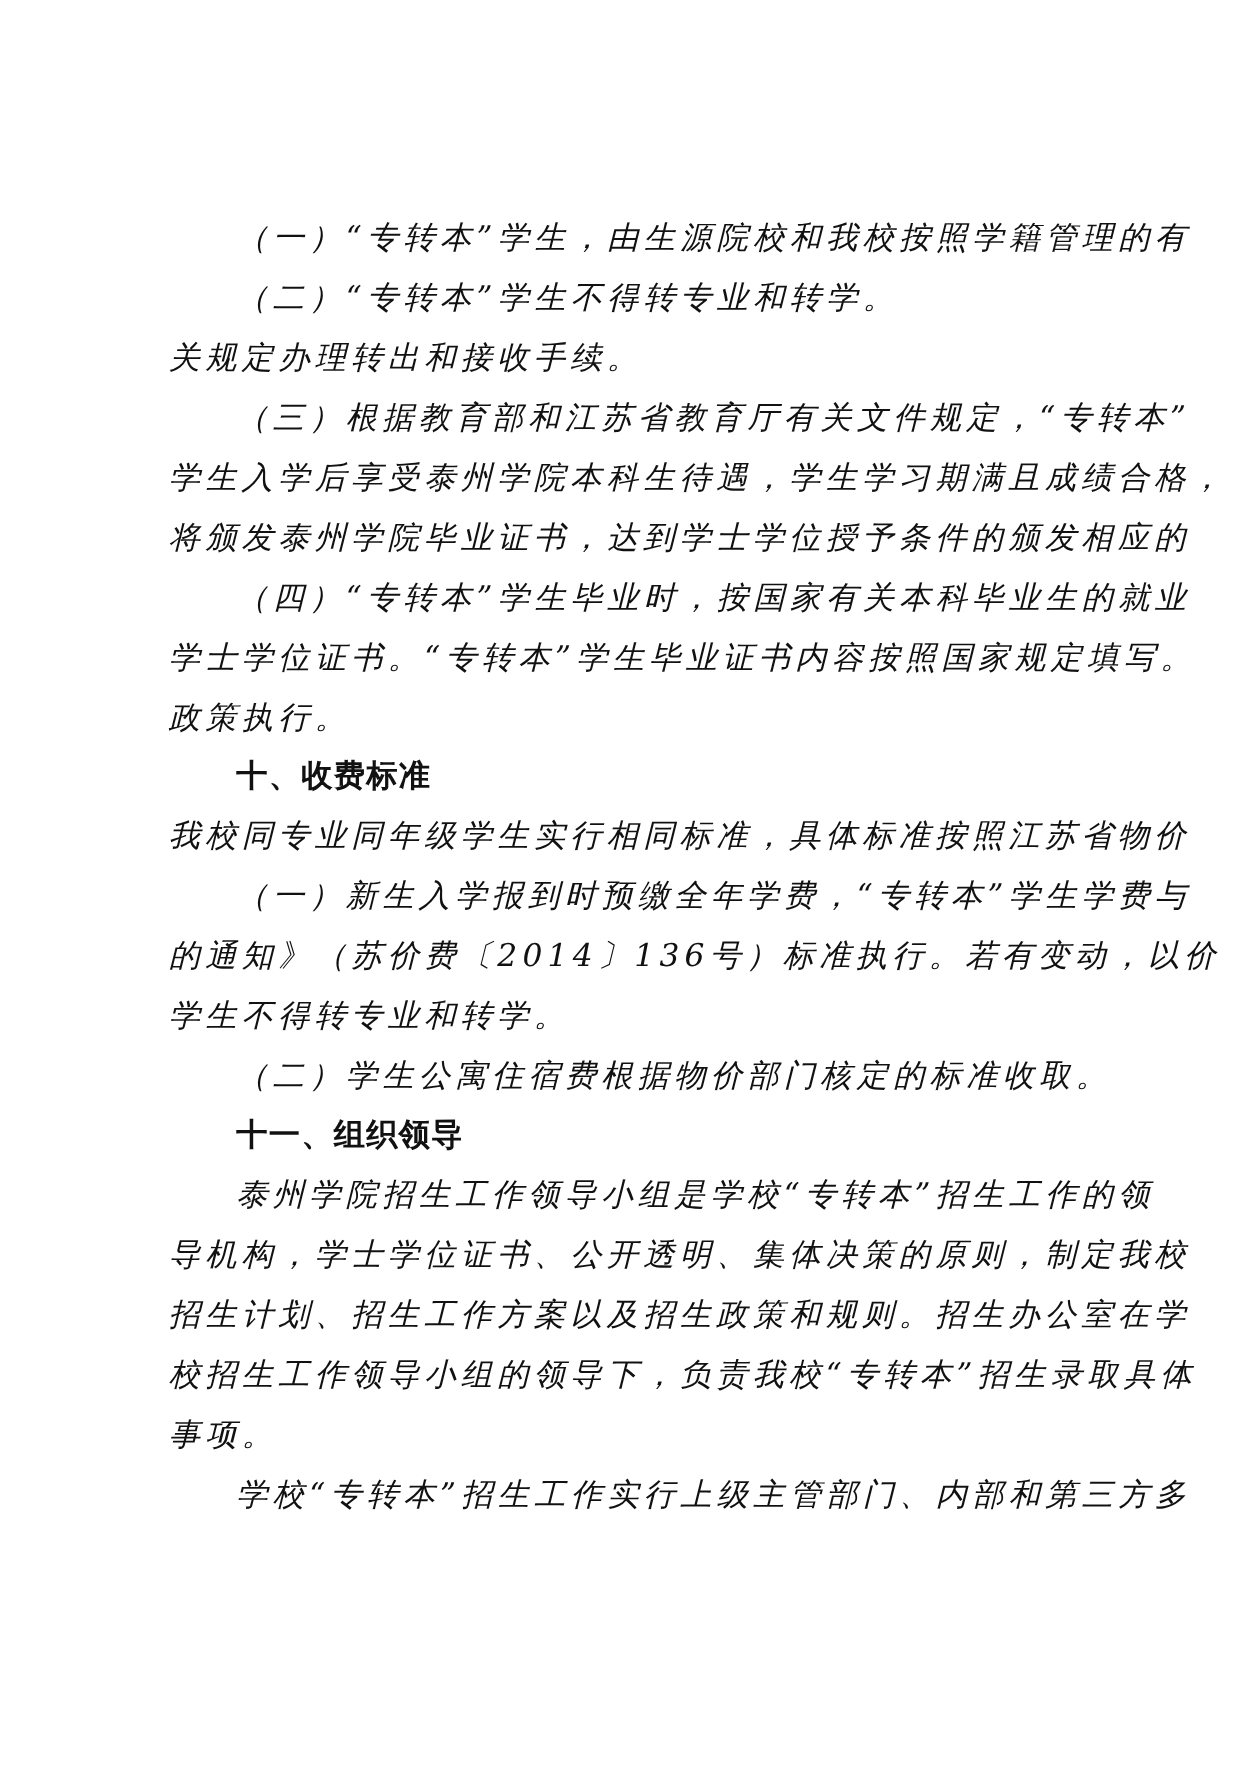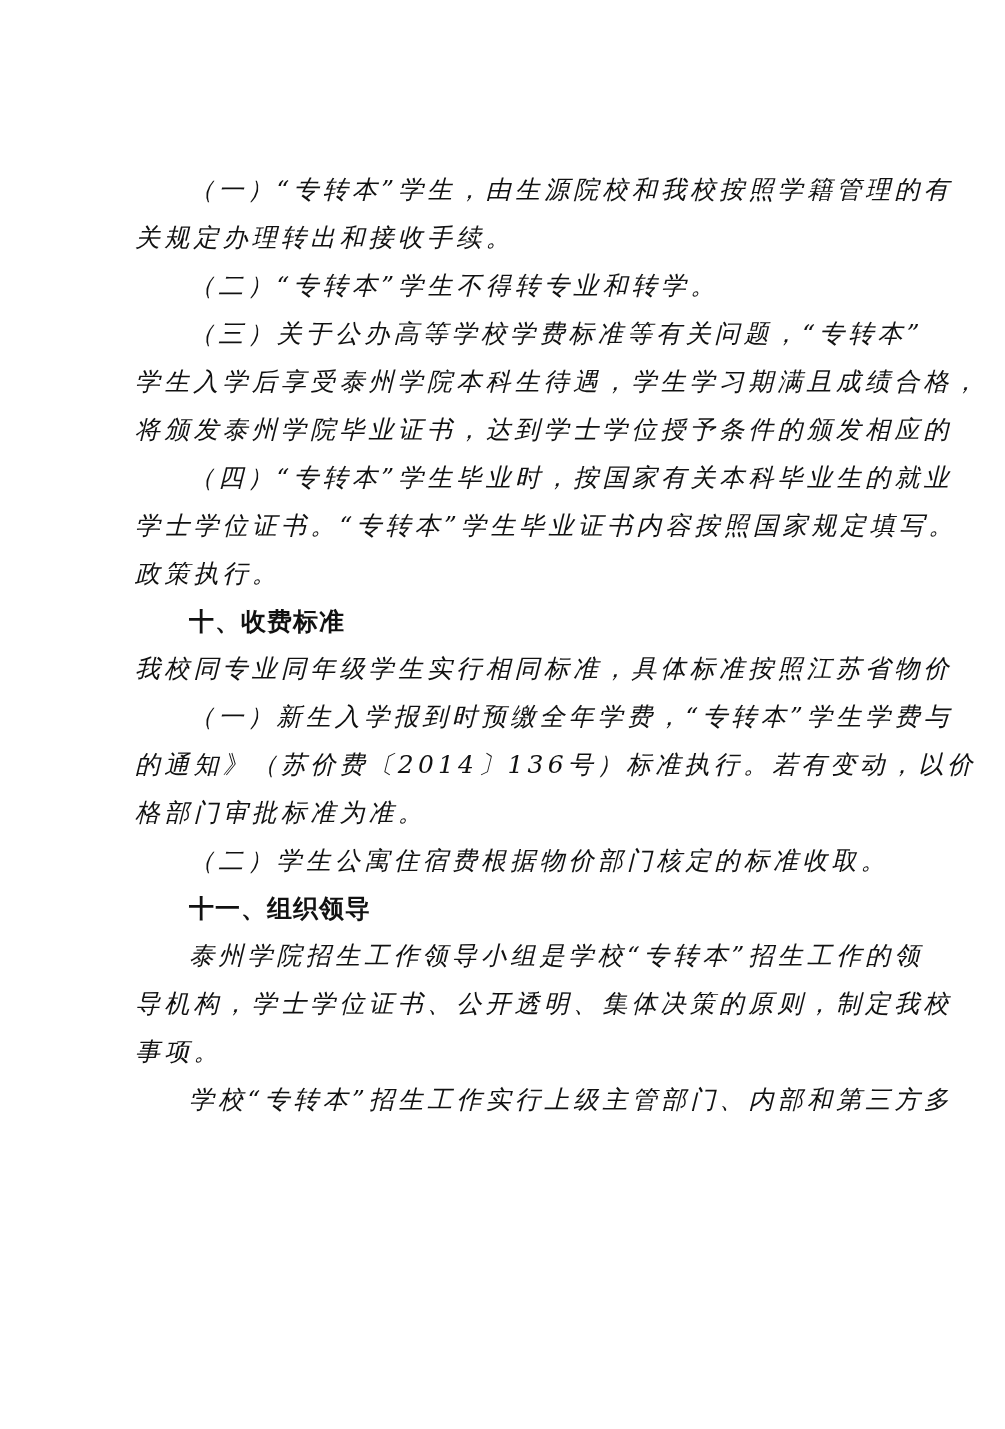--- a/index.html
+++ b/index.html
@@ -46,32 +46,34 @@
       font-family: Liberation Sans, sans-serif;
       letter-spacing: 1px;
       white-space: nowrap;
     }
   </style>
 </head>
 <body>
 
 <div class="page">
   <div class="line indent">（一）“专转本”学生，由生源院校和我校按照学籍管理的有</div>
+  <div class="line indent last">（二）“专转本”学生不得转专业和转学。</div>
   <div class="line last">关规定办理转出和接收手续。</div>
-  <div class="line indent last">（二）“专转本”学生不得转专业和转学。</div>
-  <div class="line indent">（三）关于公办高等学校学费标准等有关问题，“专转本”</div>
+  <div class="line indent">（三）根据教育部和江苏省教育厅有关文件规定，“专转本”</div>
   <div class="line">学生入学后享受泰州学院本科生待遇，学生学习期满且成绩合格，</div>
   <div class="line">将颁发泰州学院毕业证书，达到学士学位授予条件的颁发相应的</div>
   <div class="line indent">（四）“专转本”学生毕业时，按国家有关本科毕业生的就业</div>
   <div class="line">学士学位证书。“专转本”学生毕业证书内容按照国家规定填写。</div>
   <div class="line last">政策执行。</div>
   <div class="heading">十、收费标准</div>
   <div class="line">我校同专业同年级学生实行相同标准，具体标准按照江苏省物价</div>
   <div class="line indent">（一）新生入学报到时预缴全年学费，“专转本”学生学费与</div>
   <div class="line">的通知》（苏价费〔2014〕136号）标准执行。若有变动，以价</div>
-  <div class="line last">格部门审批标准为准。</div>
+  <div class="line last">学生不得转专业和转学。</div>
   <div class="line indent last">（二）学生公寓住宿费根据物价部门核定的标准收取。</div>
   <div class="heading">十一、组织领导</div>
   <div class="line indent">泰州学院招生工作领导小组是学校“专转本”招生工作的领</div>
   <div class="line">导机构，学士学位证书、公开透明、集体决策的原则，制定我校</div>
+  <div class="line">招生计划、招生工作方案以及招生政策和规则。招生办公室在学</div>
+  <div class="line">校招生工作领导小组的领导下，负责我校“专转本”招生录取具体</div>
   <div class="line last">事项。</div>
   <div class="line indent">学校“专转本”招生工作实行上级主管部门、内部和第三方多</div>
 </div>
 
 </body></html>

